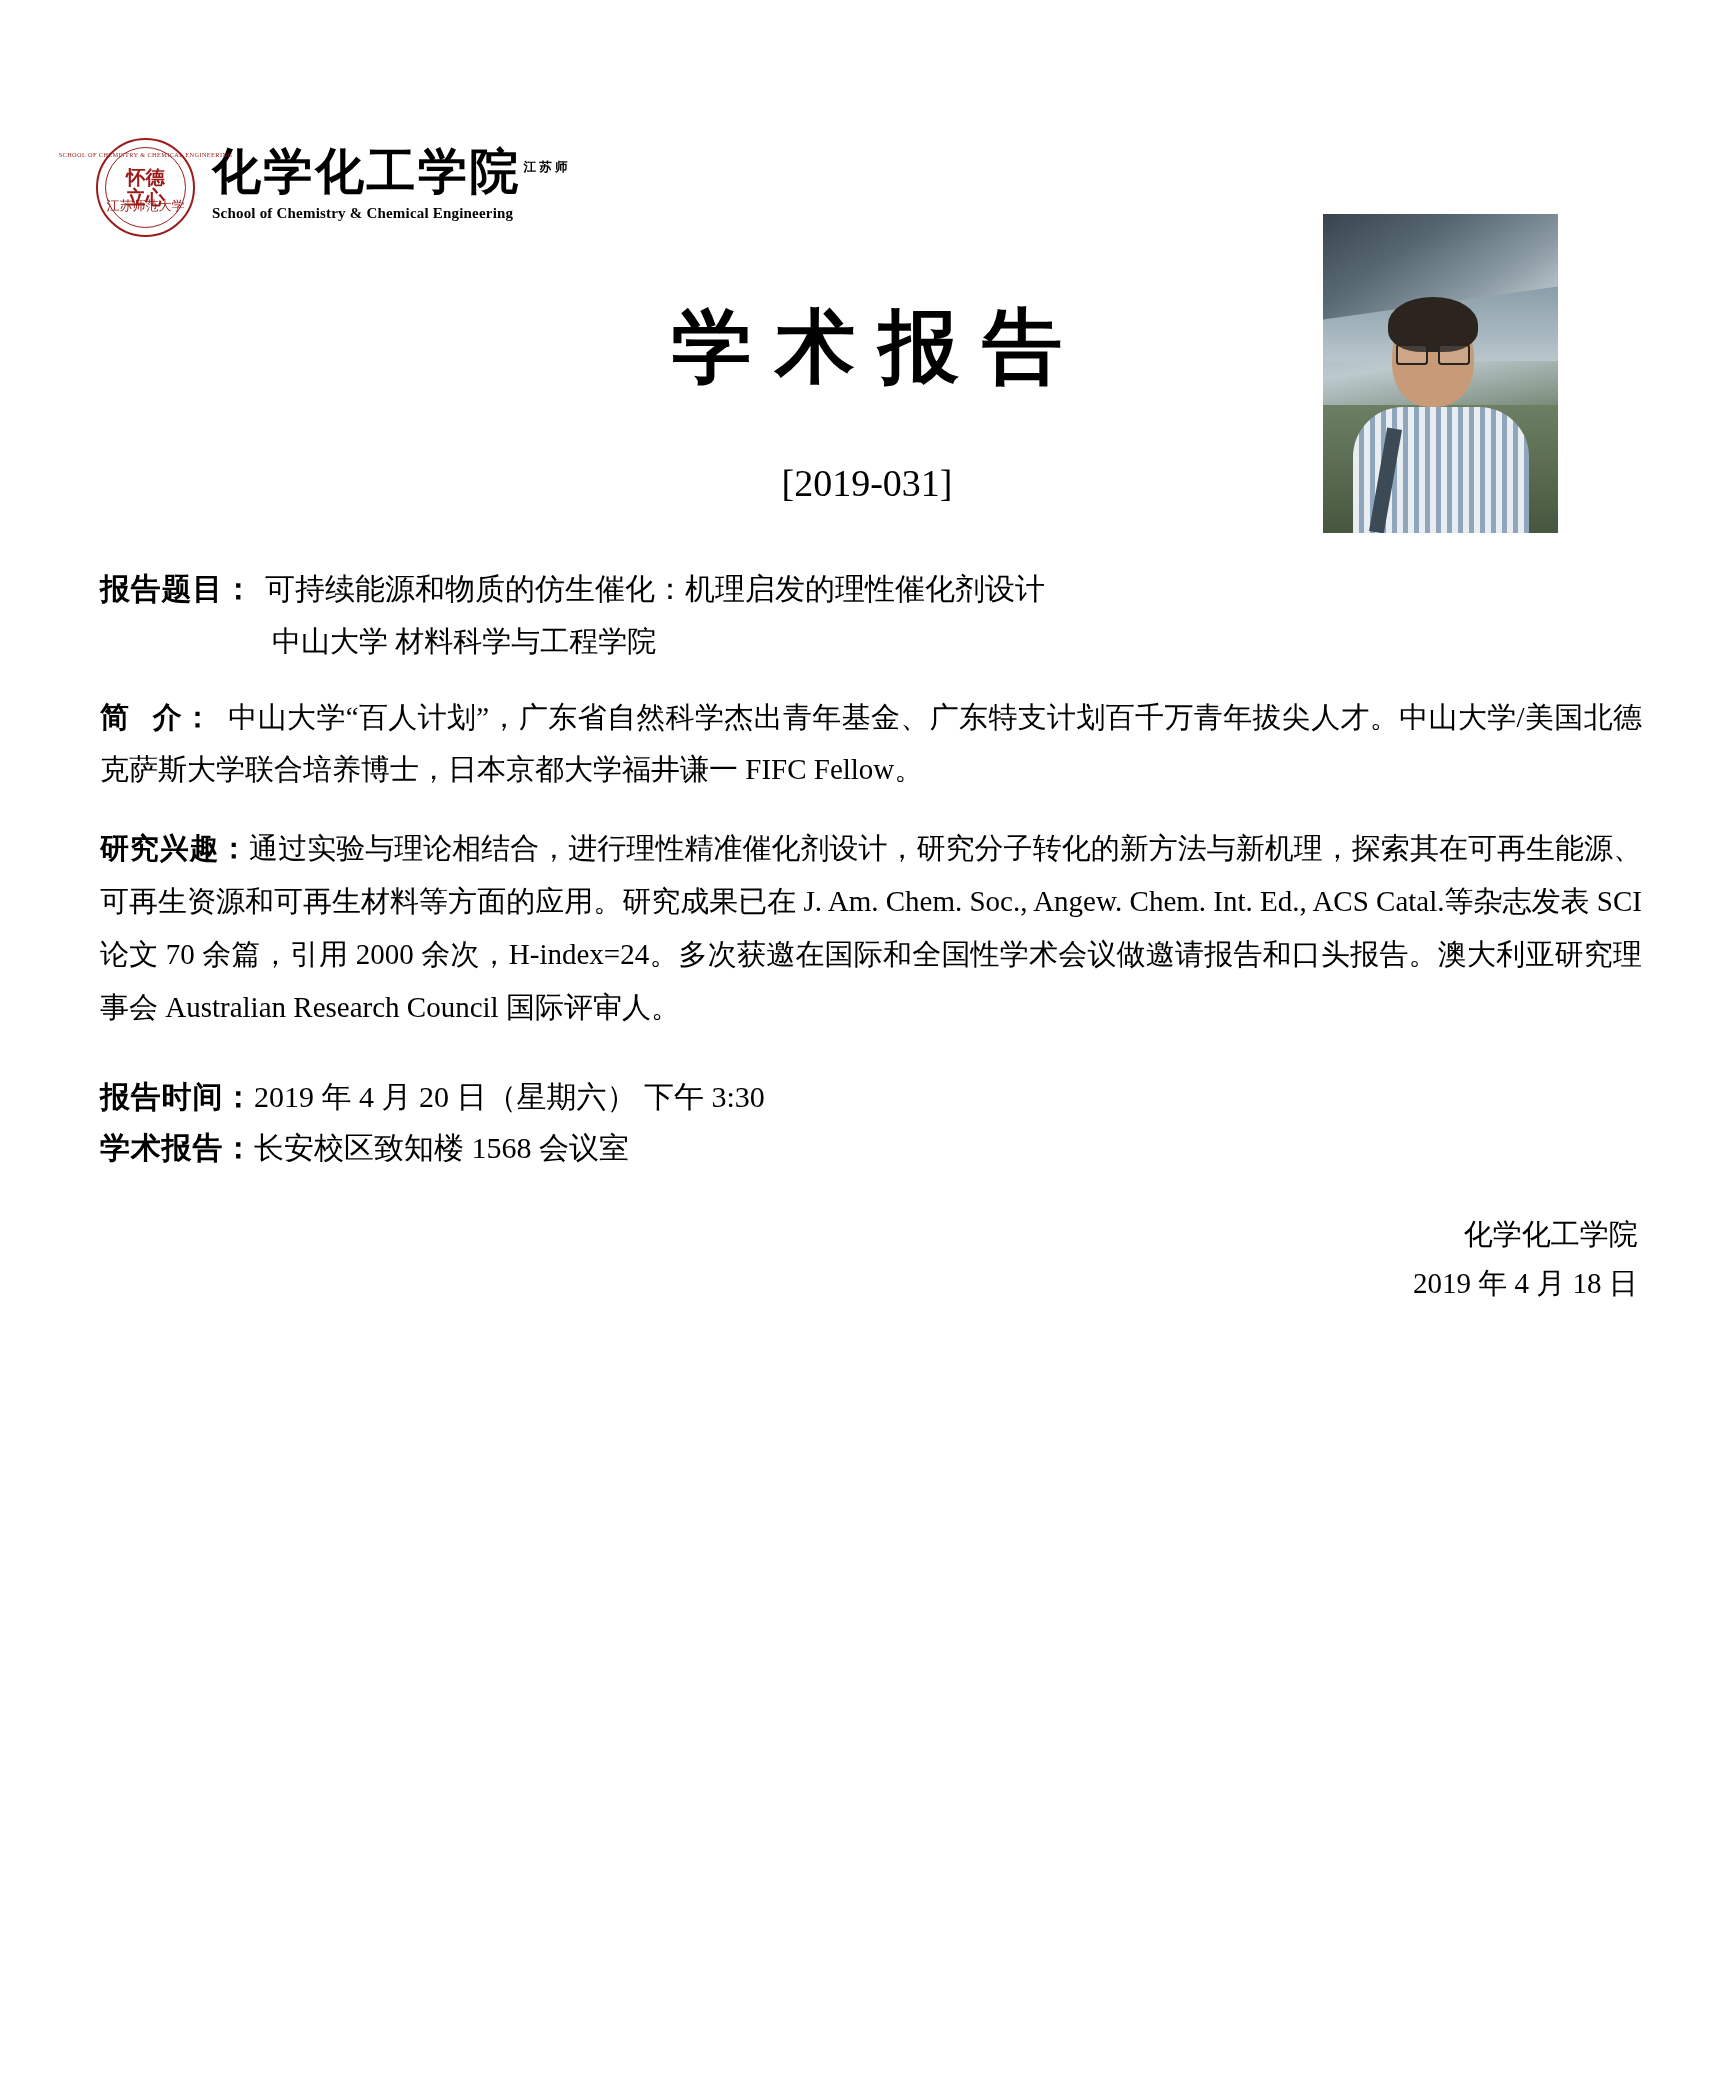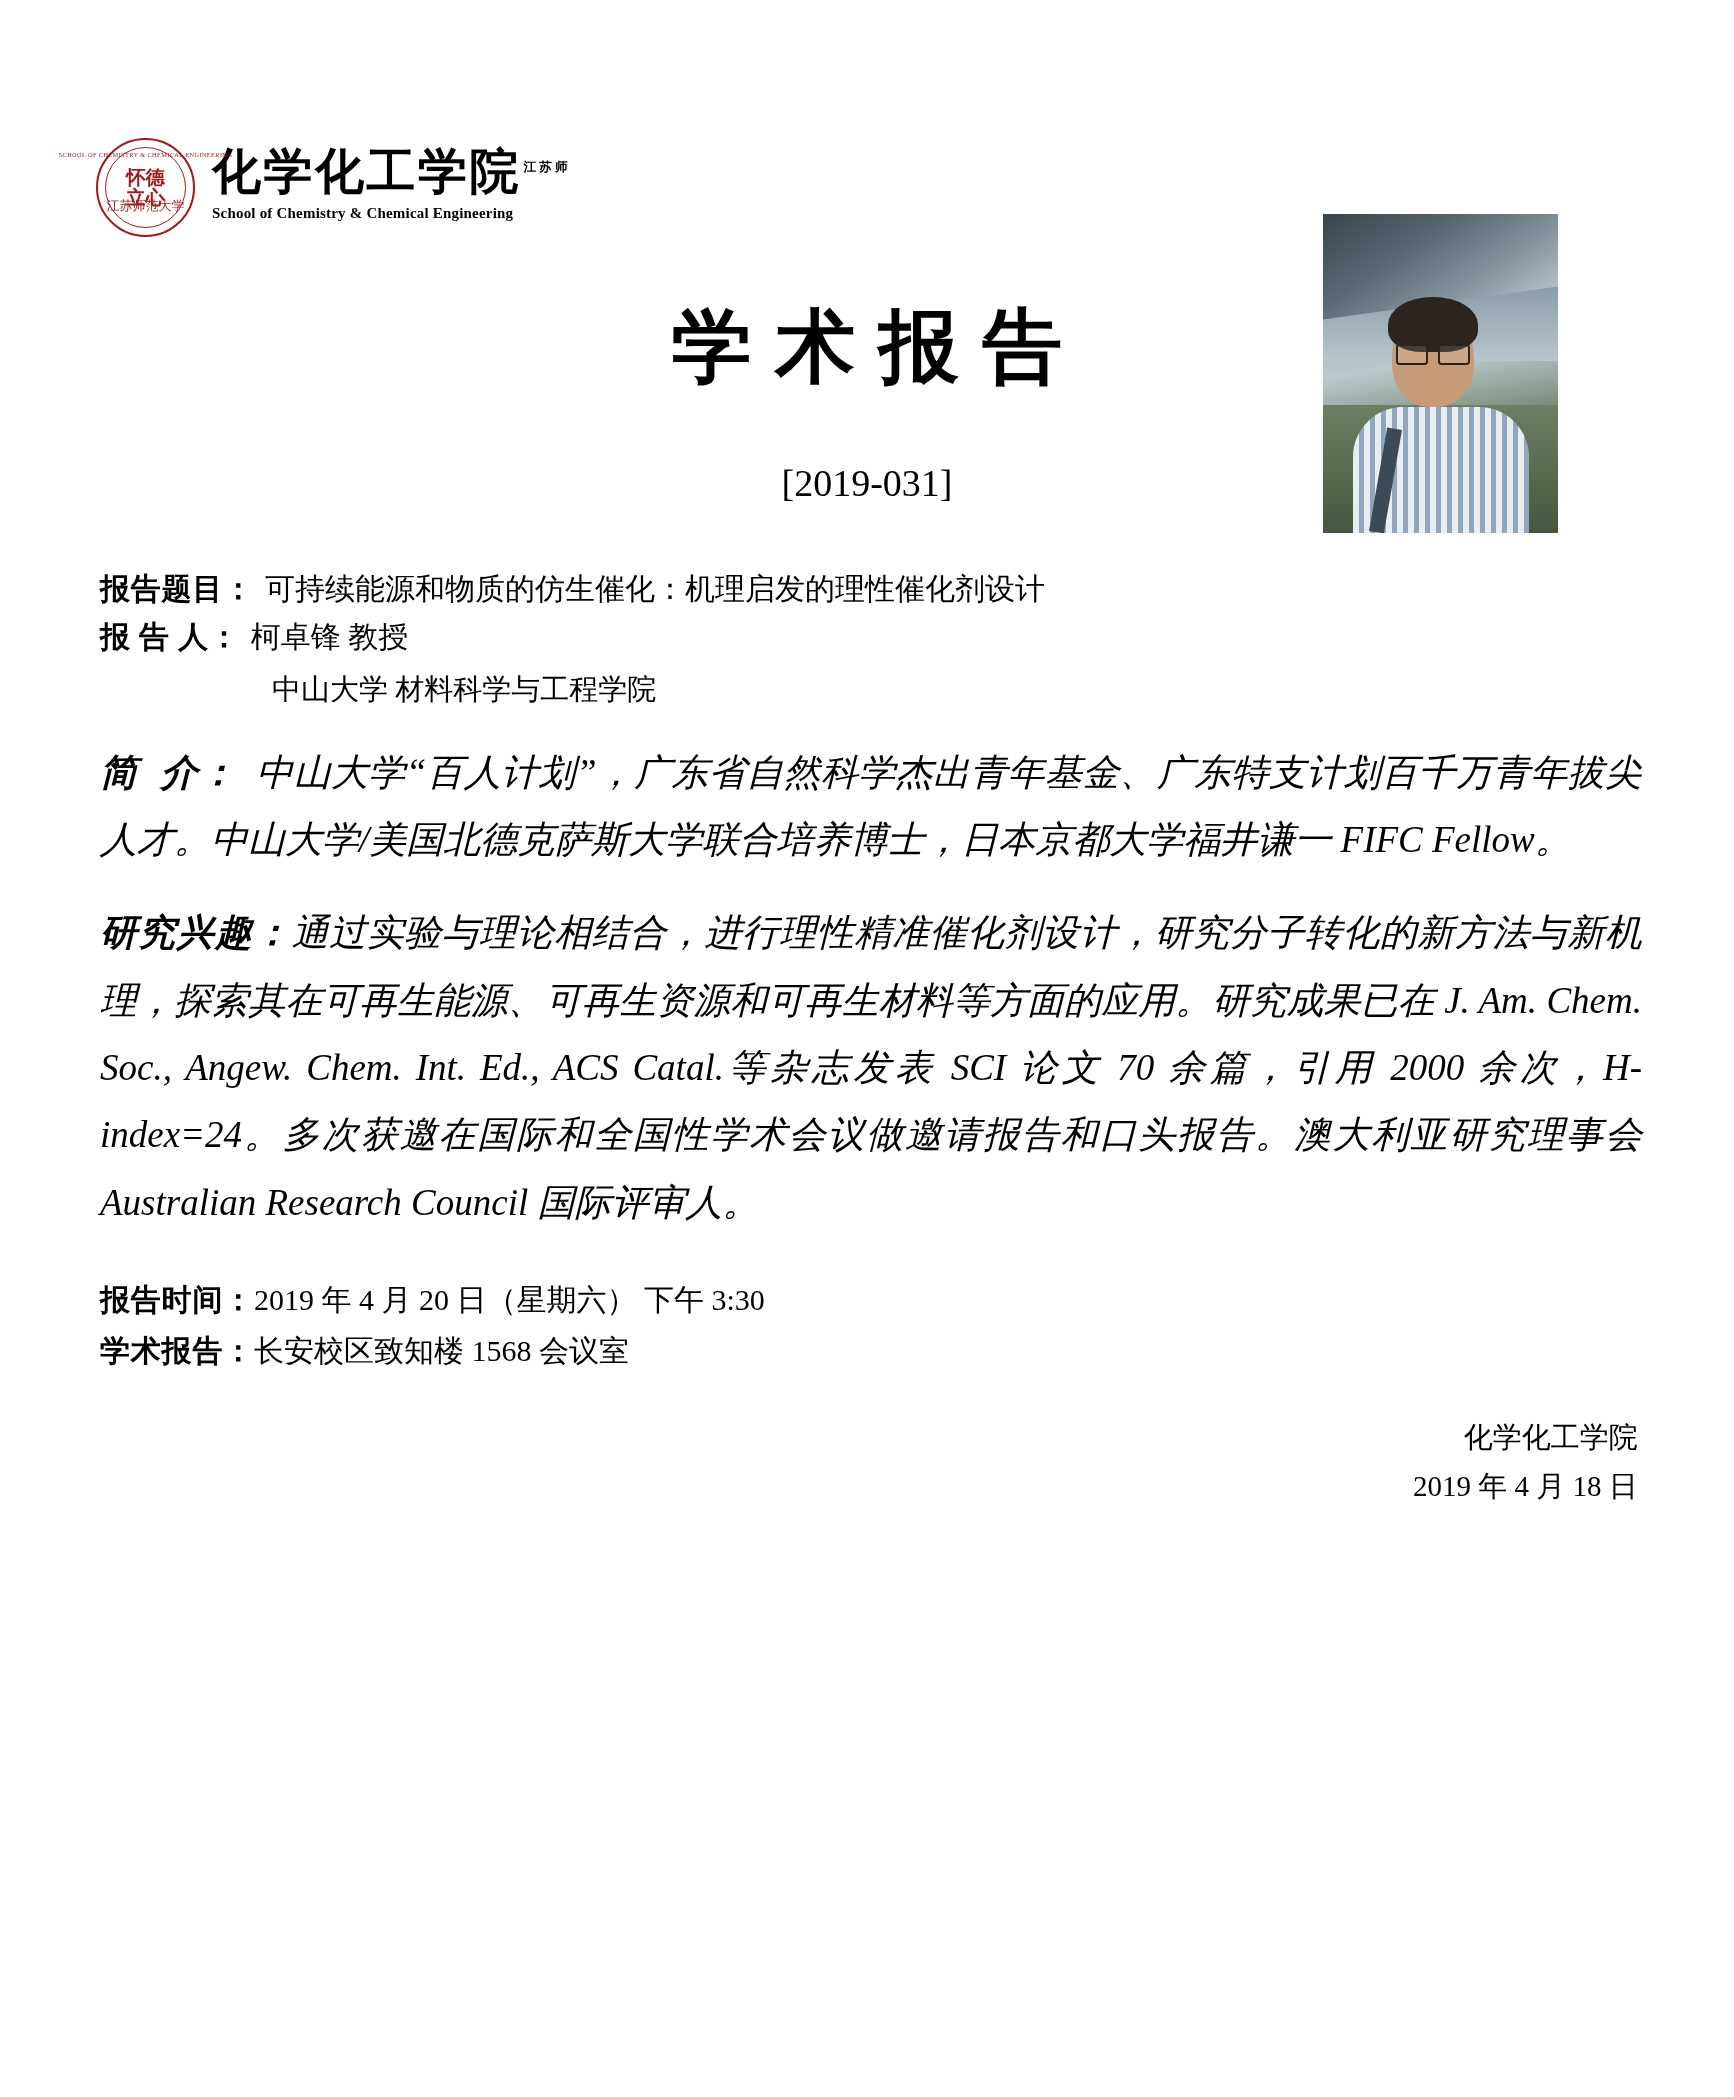--- a/index.html
+++ b/index.html
@@ -249,25 +249,24 @@
   .row .value {
     margin-left: 11px;
   }
   .affiliation {
     font-size: 29px;
     margin-left: 172px;
     line-height: 1.6;
     margin-top: 6.7px;
   }
   .para {
-    font-size: 37px;
+    font-size: 29px;
     line-height: 1.82;
     text-align: justify;
     margin-top: 26px;
-    font-style: italic;
   }
   .para .lead {
     font-weight: bold;
     letter-spacing: 0.8px;
   }
   .para .lead-spaced {
     font-weight: bold;
     letter-spacing: 23.5px;
   }
   .schedule {
@@ -319,23 +318,20 @@
     <div class="title">学术报告</div>
     <div class="doc-no">[2019-031]</div>
   </div>
 
   <div class="content">
 
     <div class="row">
       <span class="label">报告题目：</span><span class="value">可持续能源和物质的仿生催化：机理启发的理性催化剂设计</span>
     </div>
 
-    <div class="row">
-      <span class="label">报 告 人：</span><span class="value">柯卓锋 教授</span>
-    </div>
 
     <div class="affiliation">中山大学 材料科学与工程学院</div>
 
     <div class="para">
       <span class="lead-spaced">简</span><span class="lead">介：</span>&nbsp;&nbsp;<span>中山大学“百人计划”，广东省自然科学杰出青年基金、广东特支计划百千万青年拔尖人才。中山大学/美国北德克萨斯大学联合培养博士，日本京都大学福井谦一 FIFC Fellow。</span>
     </div>
 
     <div class="para">
       <span class="lead">研究兴趣：</span><span>通过实验与理论相结合，进行理性精准催化剂设计，研究分子转化的新方法与新机理，探索其在可再生能源、可再生资源和可再生材料等方面的应用。研究成果已在 J. Am. Chem. Soc., Angew. Chem. Int. Ed., ACS Catal.等杂志发表 SCI 论文 70 余篇，引用 2000 余次，H-index=24。多次获邀在国际和全国性学术会议做邀请报告和口头报告。澳大利亚研究理事会 Australian Research Council 国际评审人。</span>
     </div>

